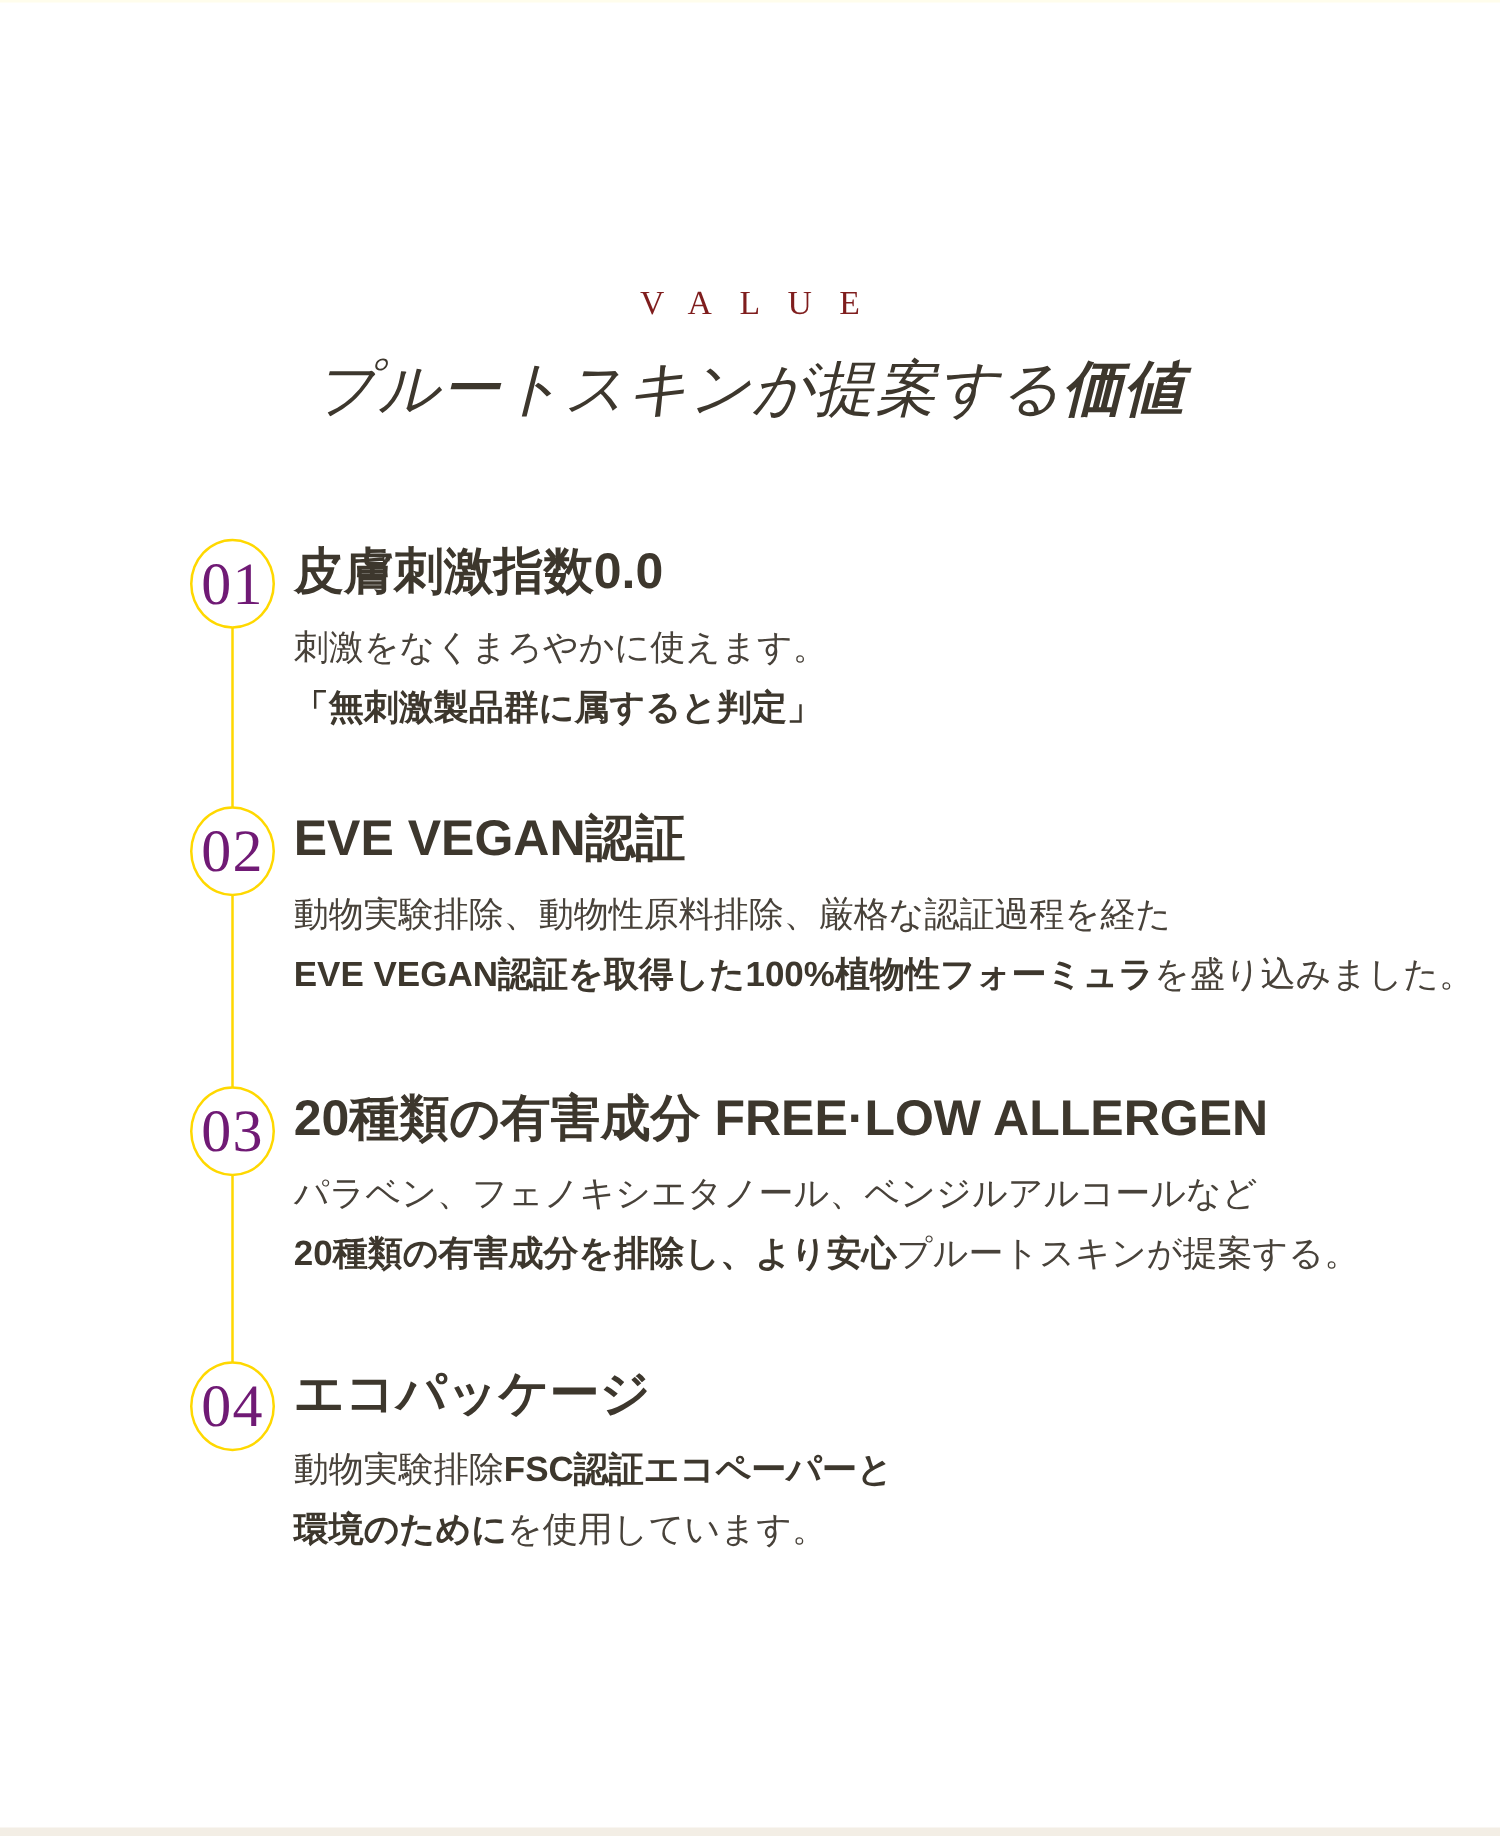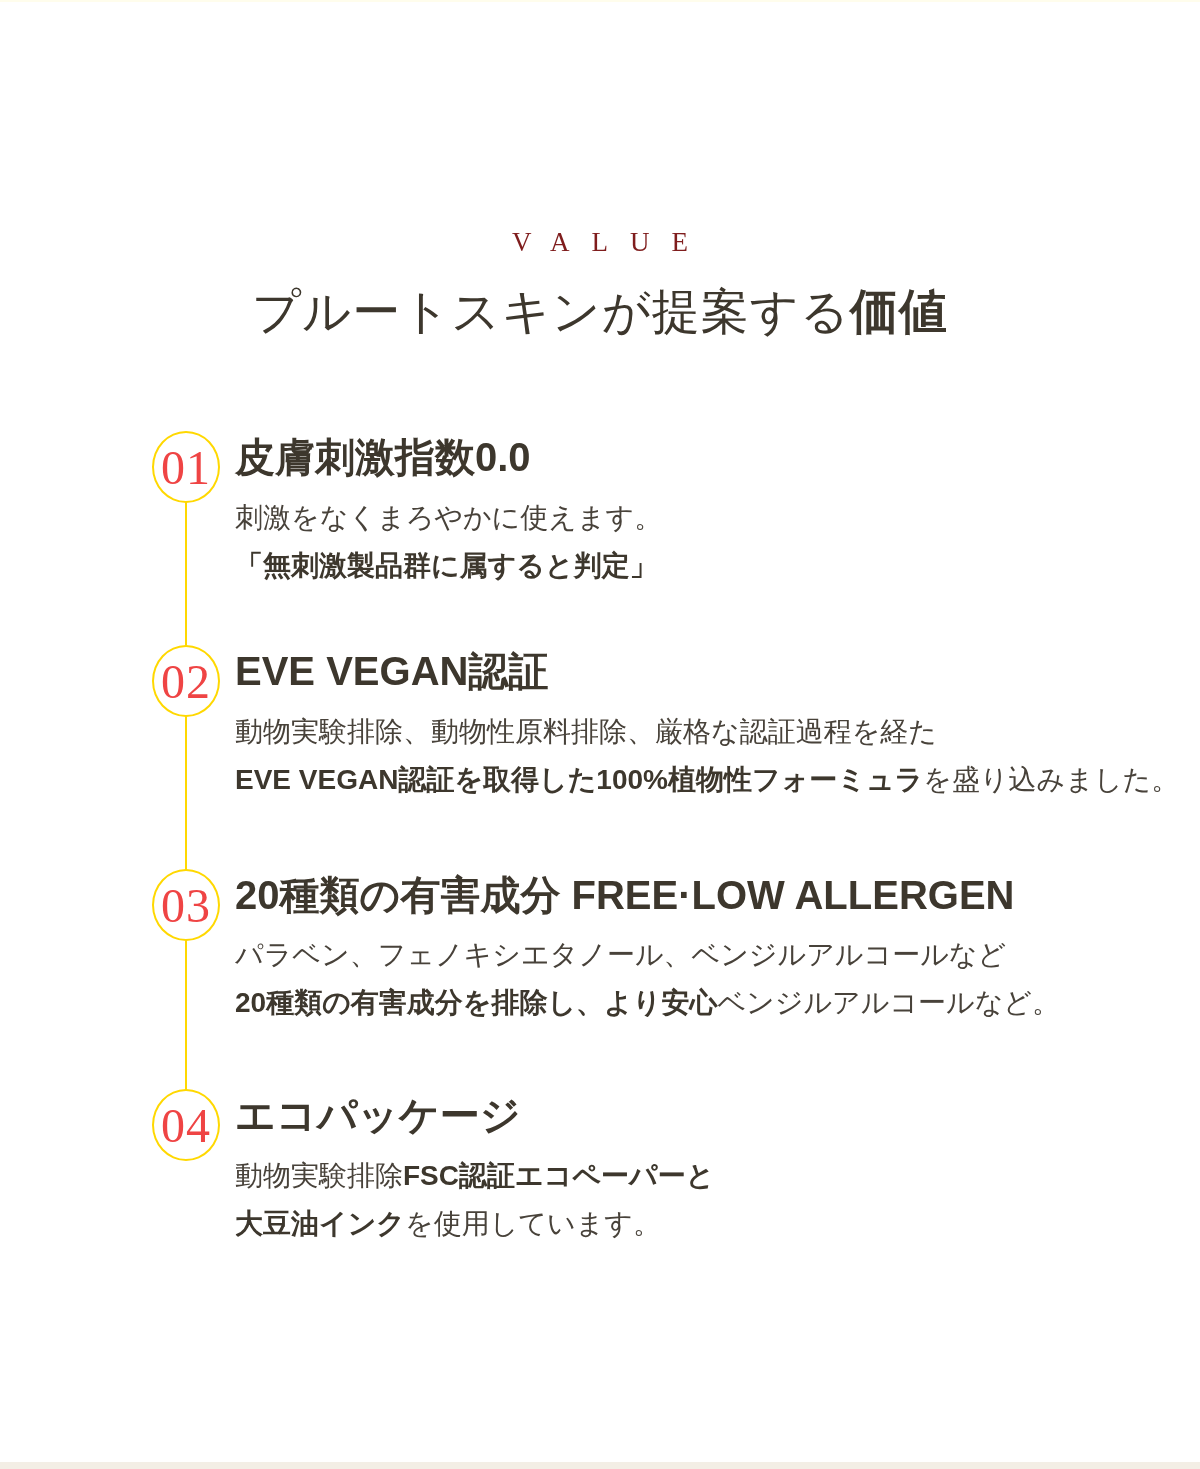--- a/index.html
+++ b/index.html
@@ -38,20 +38,21 @@
     line-height: 1.2;
   }
   .title {
     text-align: center;
     margin-top: 26px;
     font-size: 48px;
     line-height: 1.18;
     color: #3d372d;
     font-weight: 400;
     letter-spacing: 1px;
+    font-style: italic;
   }
   .title .title-bold {
     font-weight: 700;
   }
   .value-list {
     position: relative;
     margin-top: 90px;
     padding-left: 152px;
   }
   .timeline-line {
@@ -81,21 +82,21 @@
     position: relative;
     z-index: 1;
     display: flex;
     align-items: center;
     justify-content: center;
   }
   .num-circle .num {
     font-family: "Liberation Serif", "DejaVu Serif", serif;
     font-size: 48px;
     line-height: 1;
-    color: #ef4444;
+    color: #701a75;
     letter-spacing: 1px;
     transform: translateY(1px);
   }
   .item-text {
     margin-left: 15px;
     padding-top: 2px;
   }
   .item-heading {
     font-size: 40px;
     line-height: 1.22;
@@ -153,31 +154,31 @@
       </div>
     </div>
 
     <div class="value-item item-3">
       <div class="num-circle">
         <span class="num">03</span>
       </div>
       <div class="item-text">
         <h2 class="item-heading">20種類の有害成分 FREE·LOW ALLERGEN</h2>
         <p class="body-line"><span class="seg">パラベン、フェノキシエタノール、ベンジルアルコールなど</span></p>
-        <p class="body-line"><span class="seg bold">20種類の有害成分を排除し、より安心</span><span class="seg">ベンジルアルコールなど。</span></p>
+        <p class="body-line"><span class="seg bold">20種類の有害成分を排除し、より安心</span><span class="seg">プルートスキンが提案する。</span></p>
       </div>
     </div>
 
     <div class="value-item item-4">
       <div class="num-circle">
         <span class="num">04</span>
       </div>
       <div class="item-text">
         <h2 class="item-heading">エコパッケージ</h2>
         <p class="body-line"><span class="seg">動物実験排除</span><span class="seg bold">FSC認証エコペーパーと</span></p>
-        <p class="body-line"><span class="seg bold">大豆油インク</span><span class="seg">を使用しています。</span></p>
+        <p class="body-line"><span class="seg bold">環境のために</span><span class="seg">を使用しています。</span></p>
       </div>
     </div>
 
   </div>
 </div>
 
 <div class="bottom-strip"></div>
 
 </body></html>

